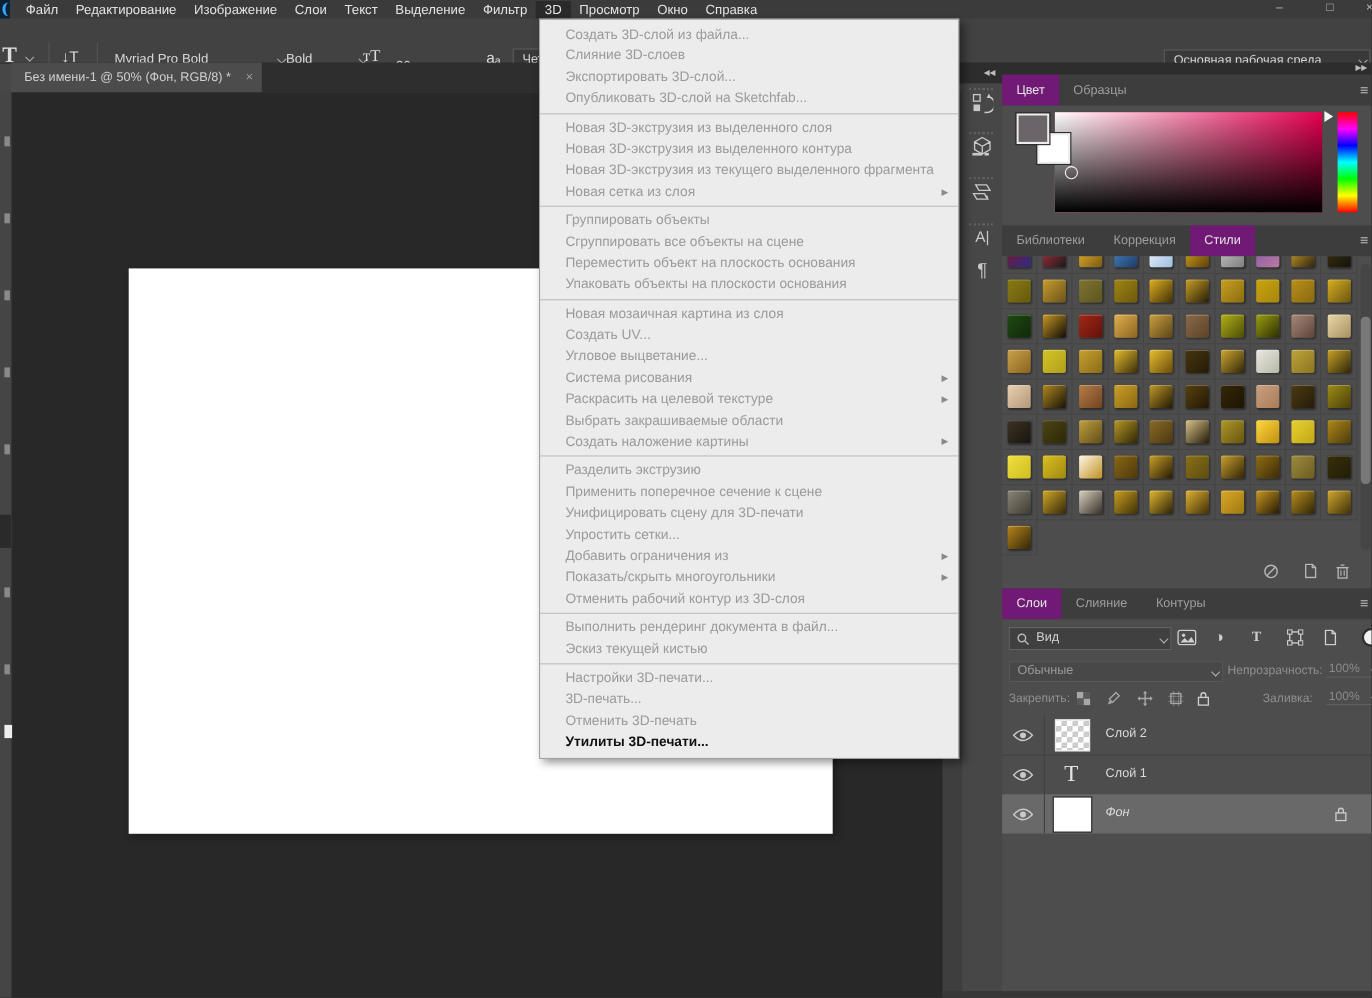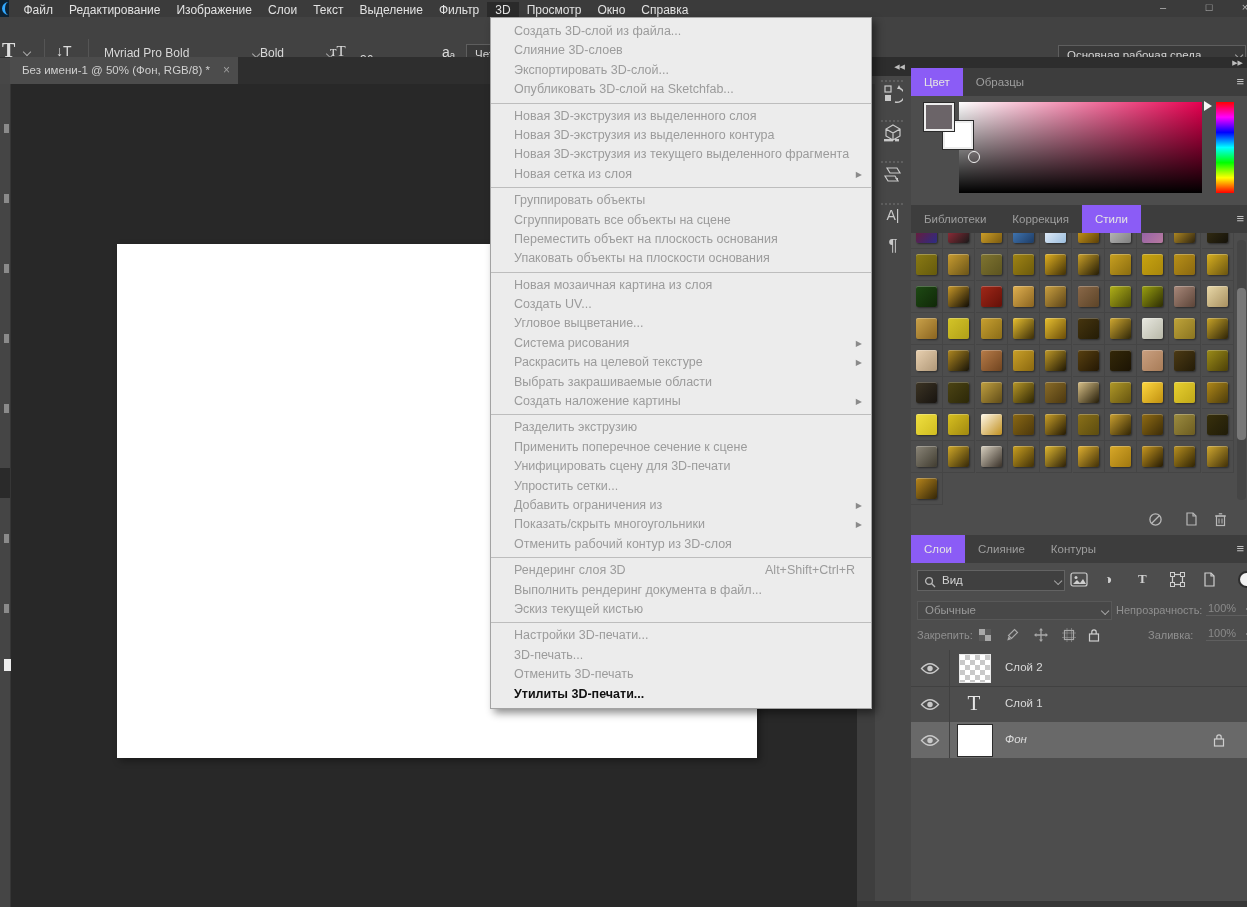--- a/index.html
+++ b/index.html
@@ -58,21 +58,21 @@
   #paneltop{left:911px;top:57px;width:336px;height:11px;background:#2d2d2d;color:#bdbdbd;
             font-size:7px;line-height:11px;text-align:right;padding-right:4px;box-sizing:border-box;}
   #dockcol{left:875px;top:76px;width:36px;height:831px;background:#474747;border-right:1px solid #3a3a3a;}
   .grab{position:absolute;left:6px;width:24px;height:2px;
         background-image:repeating-linear-gradient(90deg,#5f5f5f 0 2px,transparent 2px 4px);}
   .dock-ico{position:absolute;left:0;width:36px;text-align:center;color:#c9c9c9;}
 
   
   .tabbar{position:absolute;left:911px;width:336px;height:28px;background:#3d3d3d;white-space:nowrap;}
   .ptab{display:inline-block;height:28px;line-height:28px;padding:0 13px;font-size:11.5px;color:#9e9e9e;}
-  .ptab.active{background:#8b5cf6;color:#e4e4e4;}
+  .ptab.active{background:#701a75;color:#e4e4e4;}
   .pmenu{position:absolute;right:3px;top:6px;color:#c0c0c0;font-size:13px;}
   .pbody{position:absolute;left:911px;width:336px;background:#4d4d4d;}
 
   
   #fgswatch{left:924px;top:103px;width:26px;height:24px;background:#6b6468;border:2px solid #ededed;
             outline:1px solid #2a2a2a;z-index:3;}
   #bgswatch{left:943px;top:121px;width:26px;height:24px;background:#ffffff;border:2px solid #ededed;
             outline:1px solid #2a2a2a;z-index:2;}
   #svfield{left:959px;top:102px;width:243px;height:91px;
            background:linear-gradient(to bottom,rgba(0,0,0,0),#000),
@@ -626,21 +626,20 @@
       <div class="m3-sec">
         <div class="m3-item"><span>Разделить экструзию</span></div>
         <div class="m3-item"><span>Применить поперечное сечение к сцене</span></div>
         <div class="m3-item"><span>Унифицировать сцену для 3D-печати</span></div>
         <div class="m3-item"><span>Упростить сетки...</span></div>
         <div class="m3-item"><span>Добавить ограничения из</span><span class="m3-sub">▶</span></div>
         <div class="m3-item"><span>Показать/скрыть многоугольники</span><span class="m3-sub">▶</span></div>
         <div class="m3-item"><span>Отменить рабочий контур из 3D-слоя</span></div>
       </div>
       <div class="m3-sec">
-        <div class="m3-item"><span>Рендеринг слоя 3D</span><span class="m3-short">Alt+Shift+Ctrl+R</span></div>
         <div class="m3-item"><span>Выполнить рендеринг документа в файл...</span></div>
         <div class="m3-item"><span>Эскиз текущей кистью</span></div>
       </div>
       <div class="m3-sec">
         <div class="m3-item"><span>Настройки 3D-печати...</span></div>
         <div class="m3-item"><span>3D-печать...</span></div>
         <div class="m3-item"><span>Отменить 3D-печать</span></div>
         <div class="m3-item enabled"><span>Утилиты 3D-печати...</span></div>
       </div>
     </div>

